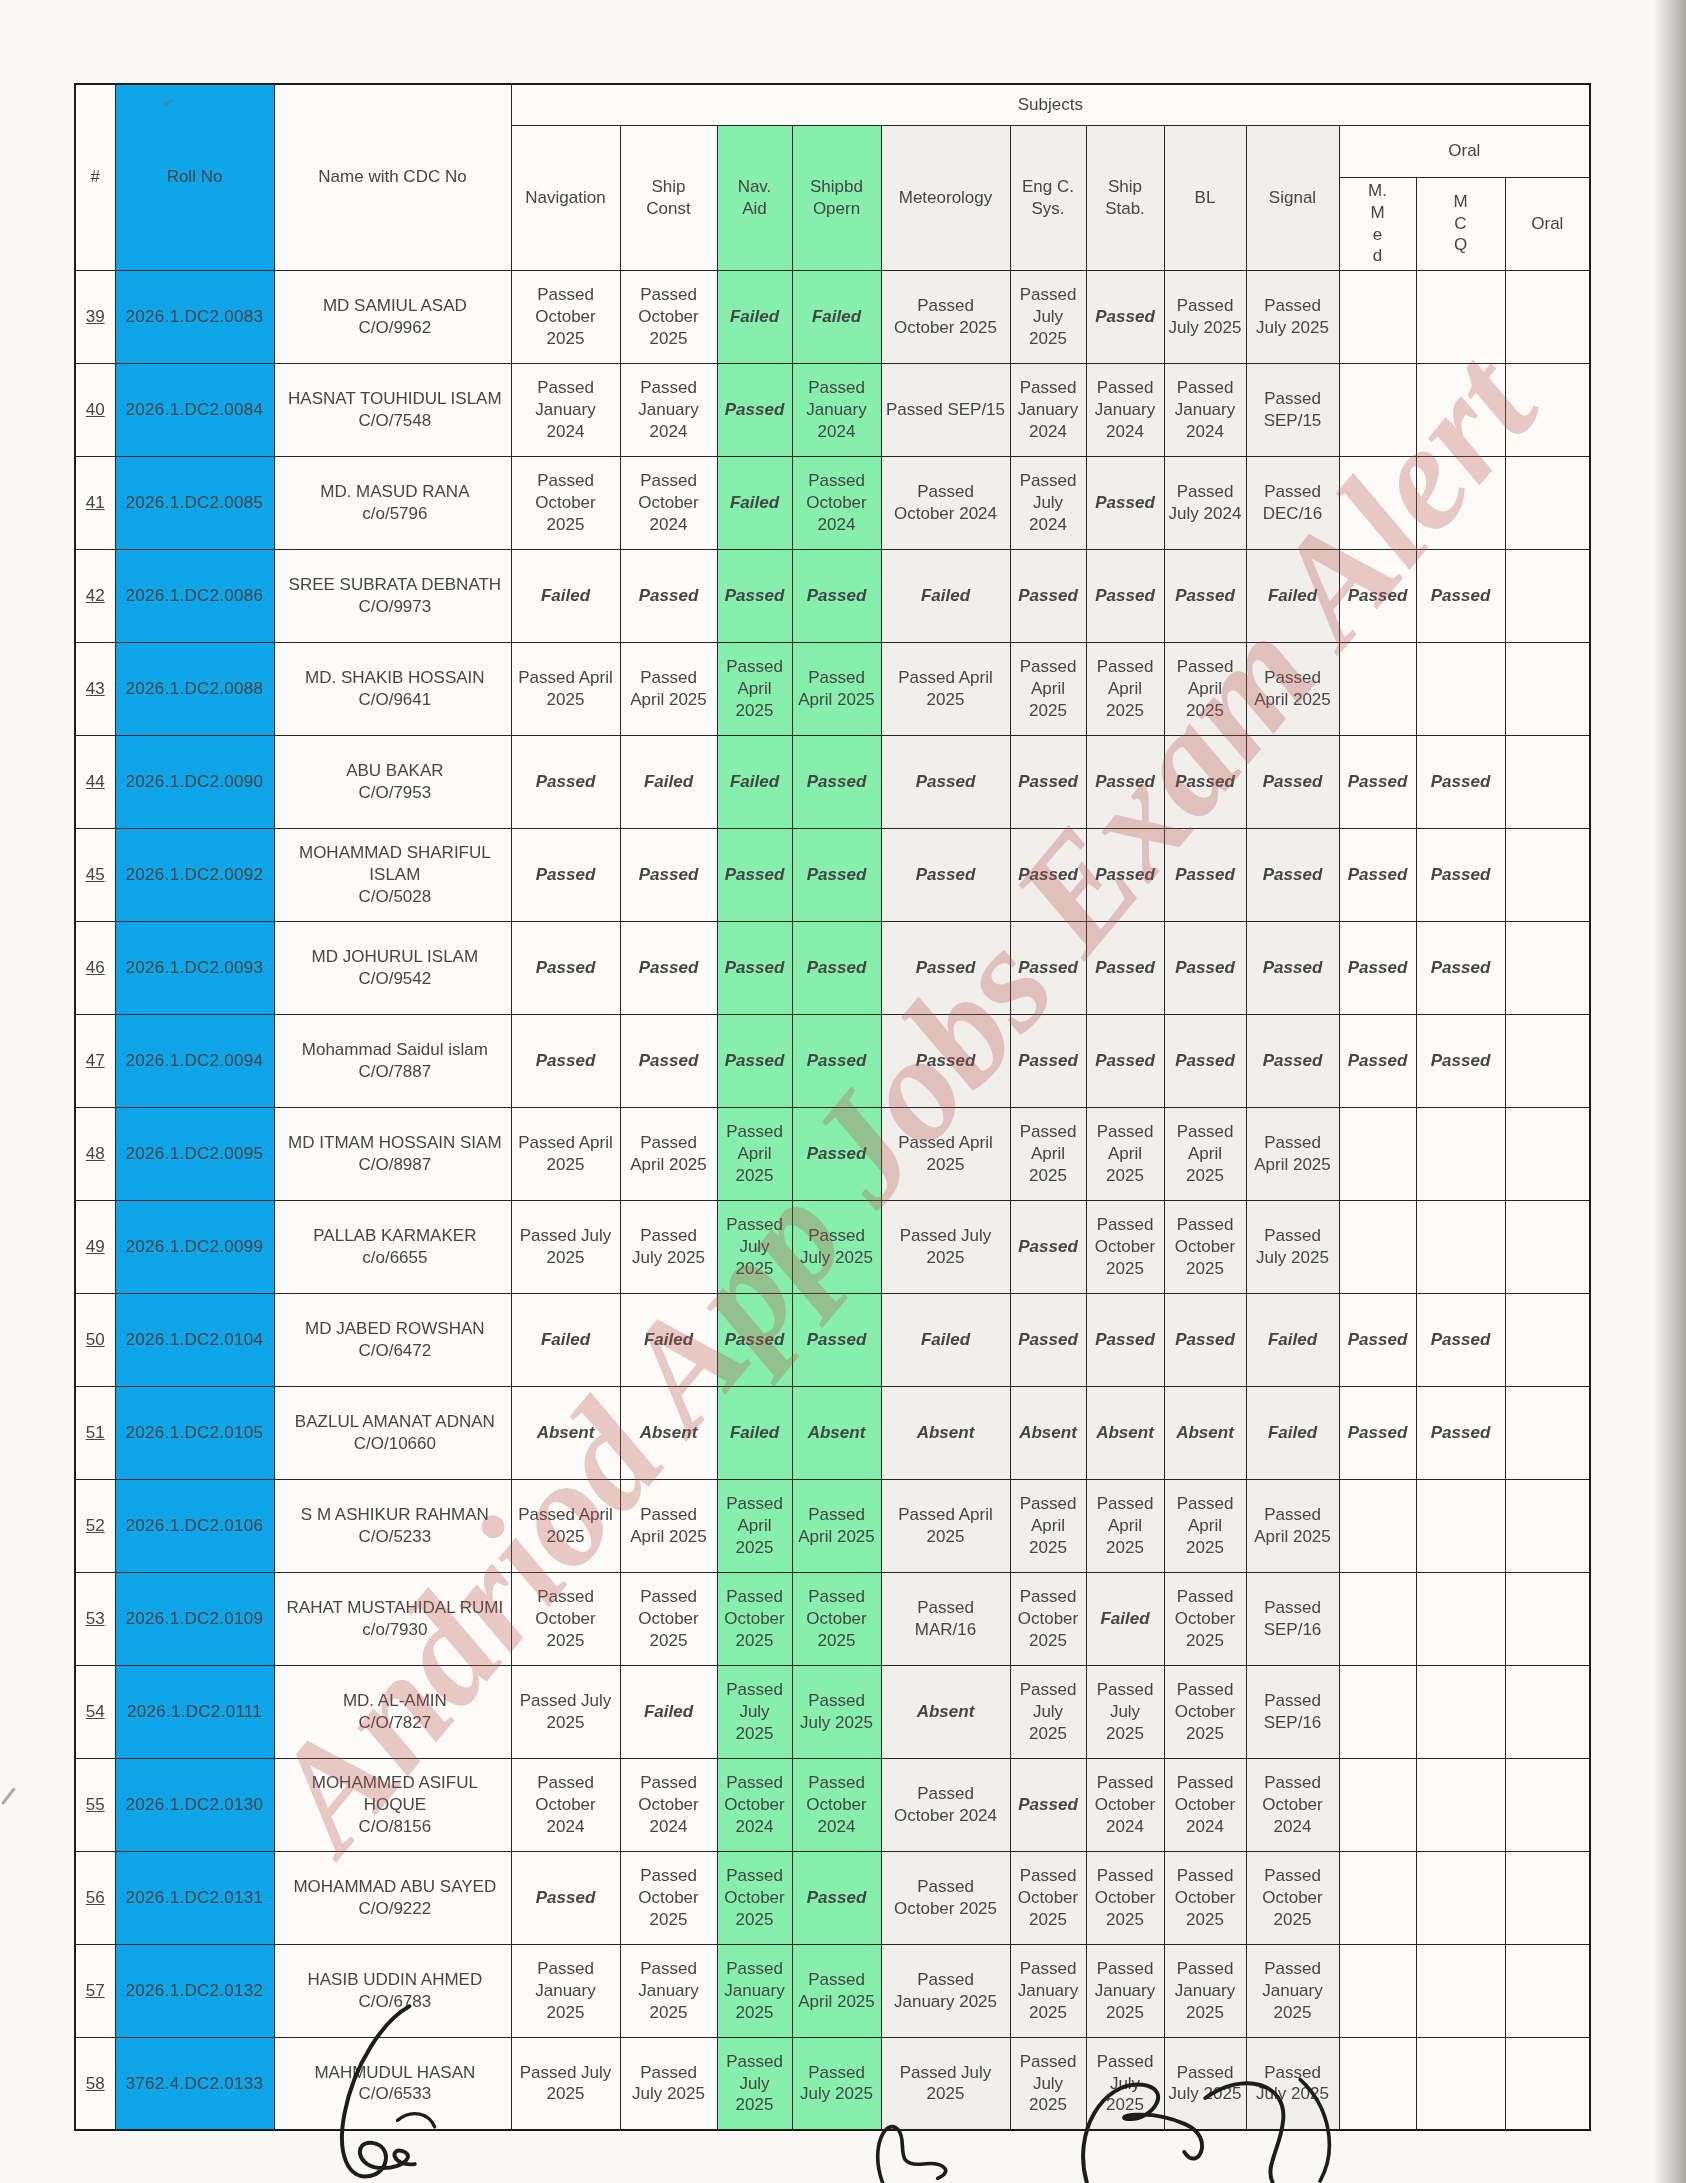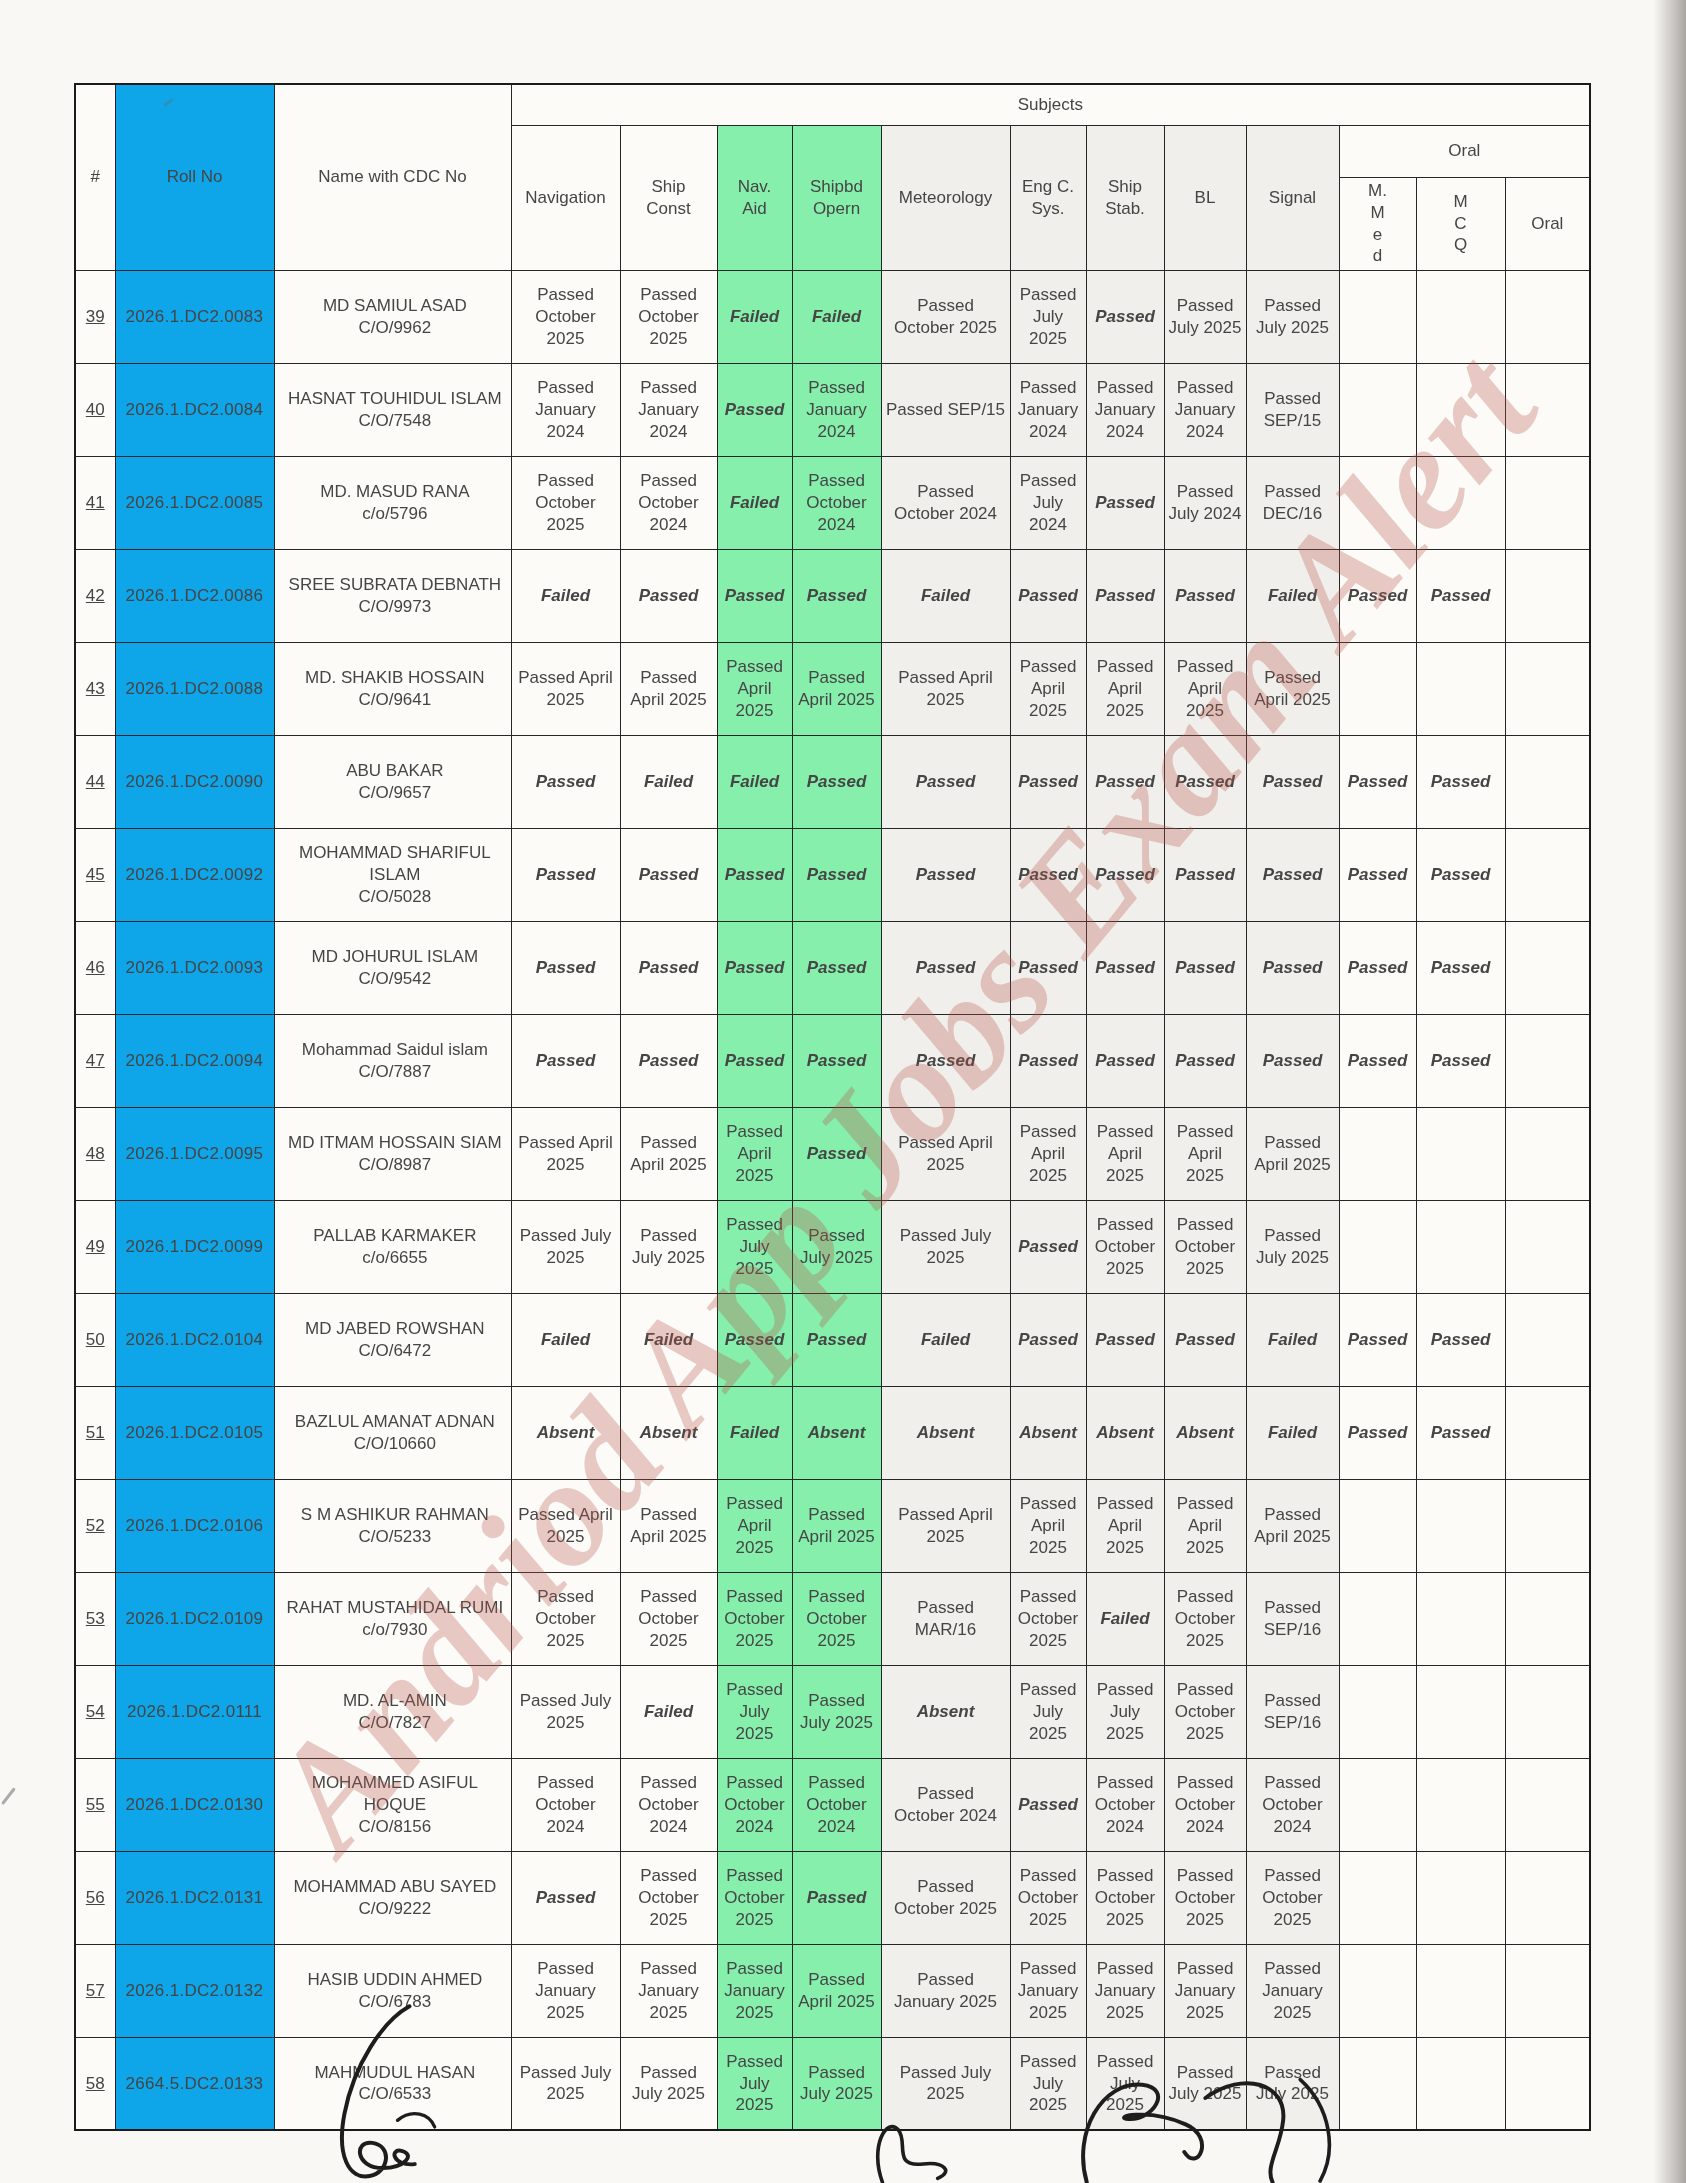--- a/index.html
+++ b/index.html
@@ -212,21 +212,21 @@
           <td class="s-date tint-b">Passed April 2025</td>
           <td class="s-date tint-b">Passed April 2025</td>
           <td class=" "></td>
           <td class=" "></td>
           <td class=" "></td>
         </tr>
         <tr>
           <td class="c-num">44</td>
           <td class="c-roll tint-c">2026.1.DC2.0090</td>
           <td class="c-name">ABU BAKAR
-C/O/9657</td>
+C/O/7953</td>
           <td class="s-pass ">Passed</td>
           <td class="s-fail ">Failed</td>
           <td class="s-fail tint-a">Failed</td>
           <td class="s-pass tint-a">Passed</td>
           <td class="s-pass tint-b">Passed</td>
           <td class="s-pass tint-b">Passed</td>
           <td class="s-pass tint-b">Passed</td>
           <td class="s-pass tint-b">Passed</td>
           <td class="s-pass tint-b">Passed</td>
           <td class="s-pass ">Passed</td>
@@ -462,21 +462,21 @@
           <td class="s-date tint-b">Passed January 2025</td>
           <td class="s-date tint-b">Passed January 2025</td>
           <td class="s-date tint-b">Passed January 2025</td>
           <td class="s-date tint-b">Passed January 2025</td>
           <td class=" "></td>
           <td class=" "></td>
           <td class=" "></td>
         </tr>
         <tr>
           <td class="c-num">58</td>
-          <td class="c-roll tint-c">2664.5.DC2.0133</td>
+          <td class="c-roll tint-c">3762.4.DC2.0133</td>
           <td class="c-name">MAHMUDUL HASAN
 C/O/6533</td>
           <td class="s-date ">Passed July 2025</td>
           <td class="s-date ">Passed July 2025</td>
           <td class="s-date tint-a">Passed July 2025</td>
           <td class="s-date tint-a">Passed July 2025</td>
           <td class="s-date tint-b">Passed July 2025</td>
           <td class="s-date tint-b">Passed July 2025</td>
           <td class="s-date tint-b">Passed July 2025</td>
           <td class="s-date tint-b">Passed July 2025</td>

